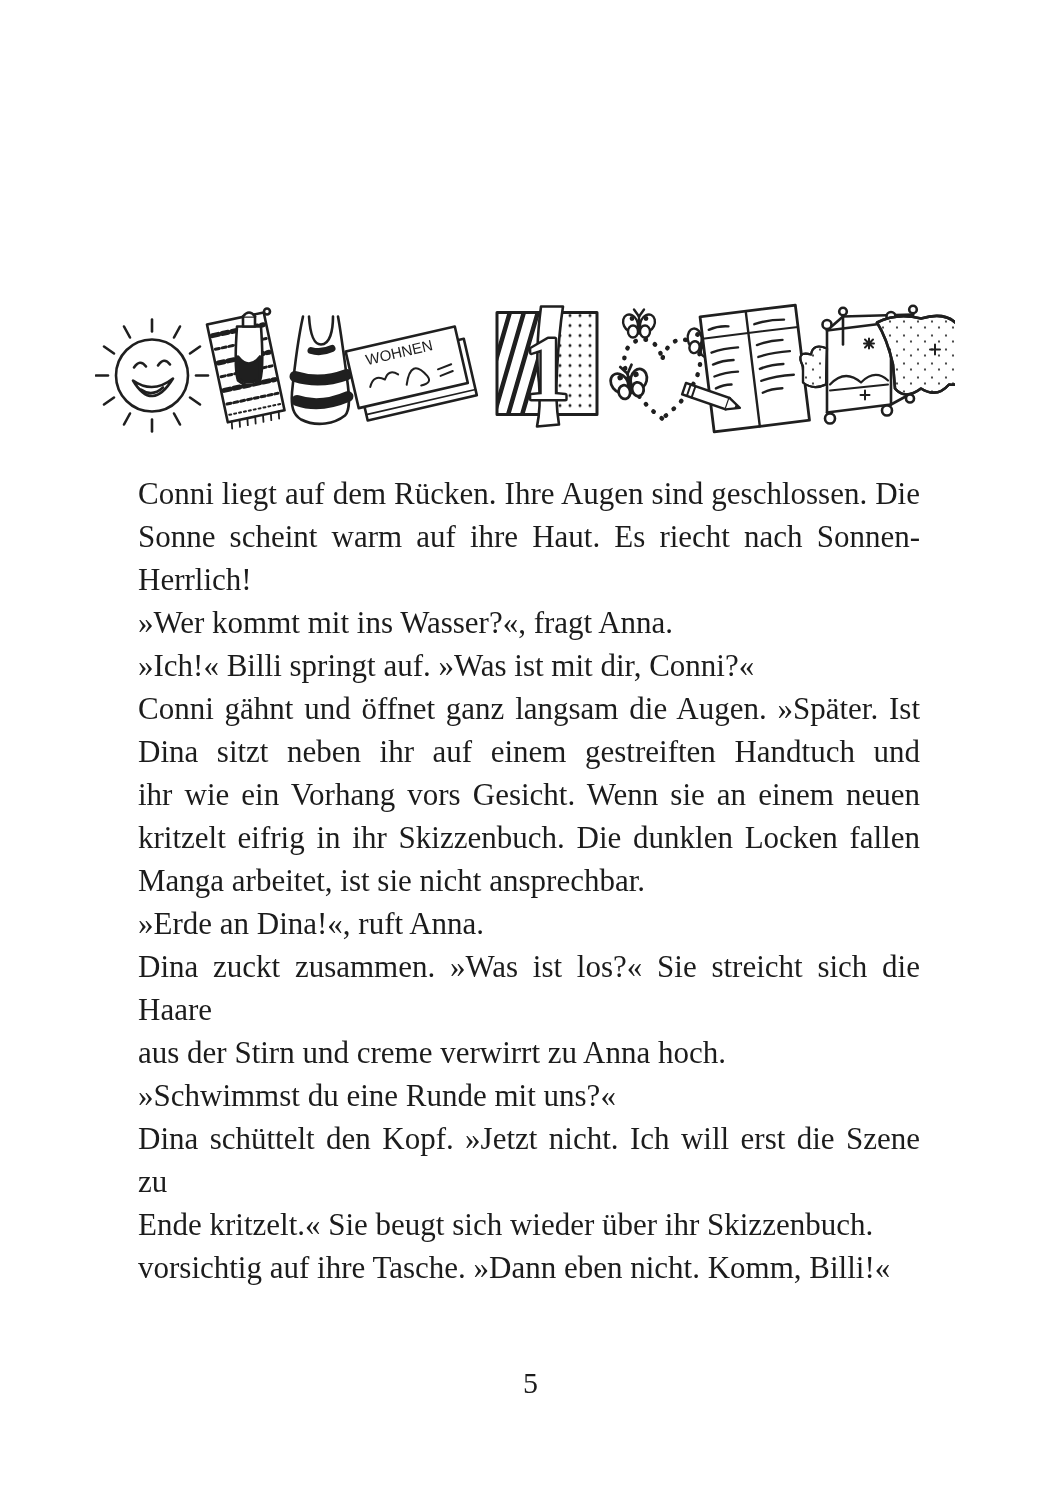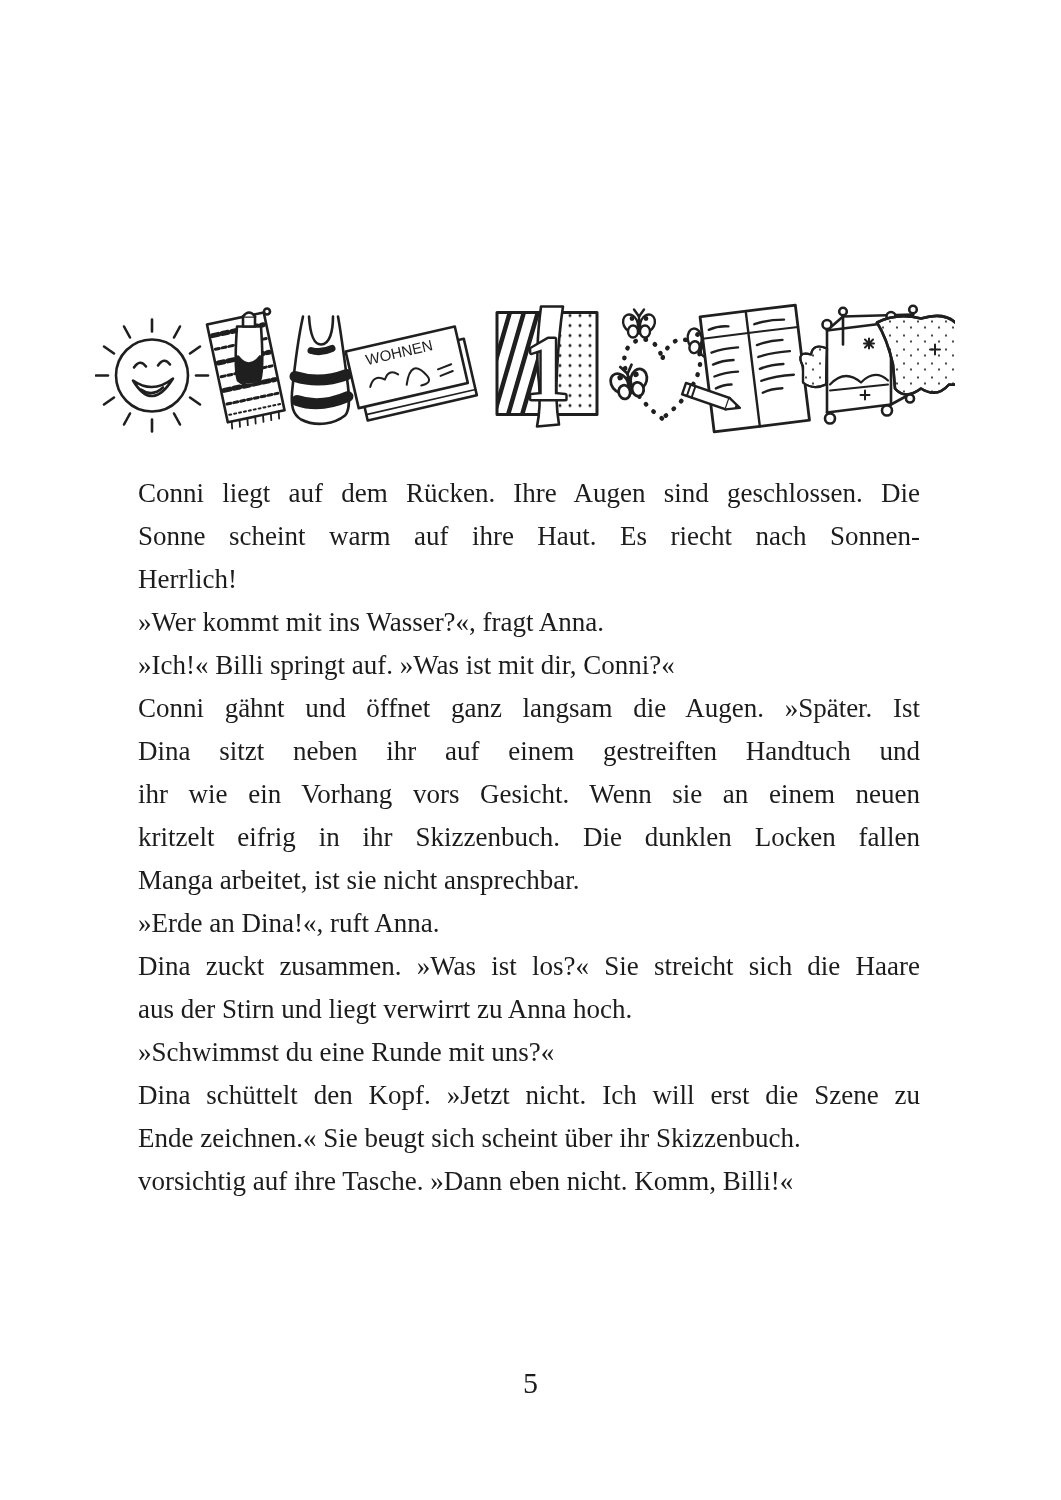--- a/index.html
+++ b/index.html
@@ -2,21 +2,21 @@
 <html><head>
 <meta charset="utf-8">
 <style>
   html,body{margin:0;padding:0;background:#ffffff;}
   .page{position:relative;width:1061px;height:1500px;background:#ffffff;overflow:hidden;
         font-family:"Liberation Serif",serif;color:#1c1c1c;}
   .illustration-band{position:absolute;left:95px;top:300px;width:860px;height:140px;}
   .illustration-band svg{display:block;width:100%;height:100%;}
   .ink{stroke:#1f1f1f;fill:none;stroke-linecap:round;stroke-linejoin:round;}
   .body-text{position:absolute;left:138px;top:472px;width:782px;
-             font-size:27px;line-height:43px;}
+             font-size:31px;line-height:43px;}
   .line{text-align:justify;text-align-last:justify;white-space:normal;}
   .line.para-end{text-align-last:left;}
   .page-number{position:absolute;left:0;right:0;top:1366px;text-align:center;
                font-size:30px;}
   svg text.doodle-label{font-family:"Liberation Sans",sans-serif;fill:#1f1f1f;}
   svg text.big-numeral{font-family:"Liberation Serif",serif;font-weight:bold;
                        fill:#ffffff;stroke:#1f1f1f;stroke-width:5px;paint-order:stroke;}
 </style>
 </head>
 <body>
@@ -223,22 +223,22 @@
       <div class="line para-end">Herrlich!</div>
       <div class="line para-end">»Wer kommt mit ins Wasser?«, fragt Anna.</div>
       <div class="line para-end">»Ich!« Billi springt auf. »Was ist mit dir, Conni?«</div>
       <div class="line">Conni gähnt und öffnet ganz langsam die Augen. »Später. Ist</div>
       <div class="line">Dina sitzt neben ihr auf einem gestreiften Handtuch und</div>
       <div class="line">ihr wie ein Vorhang vors Gesicht. Wenn sie an einem neuen</div>
       <div class="line">kritzelt eifrig in ihr Skizzenbuch. Die dunklen Locken fallen</div>
       <div class="line para-end">Manga arbeitet, ist sie nicht ansprechbar.</div>
       <div class="line para-end">»Erde an Dina!«, ruft Anna.</div>
       <div class="line">Dina zuckt zusammen. »Was ist los?« Sie streicht sich die Haare</div>
-      <div class="line para-end">aus der Stirn und liegt verwirrt zu Anna hoch.</div>
+      <div class="line para-end">aus der Stirn und creme verwirrt zu Anna hoch.</div>
       <div class="line para-end">»Schwimmst du eine Runde mit uns?«</div>
       <div class="line">Dina schüttelt den Kopf. »Jetzt nicht. Ich will erst die Szene zu</div>
-      <div class="line para-end">Ende zeichnen.« Sie beugt sich scheint über ihr Skizzenbuch.</div>
+      <div class="line para-end">Ende kritzelt.« Sie beugt sich wieder über ihr Skizzenbuch.</div>
       <div class="line para-end">vorsichtig auf ihre Tasche. »Dann eben nicht. Komm, Billi!«</div>
     </div>
 
   <div class="page-number">5</div>
 
 </div>
 
 </body></html>

